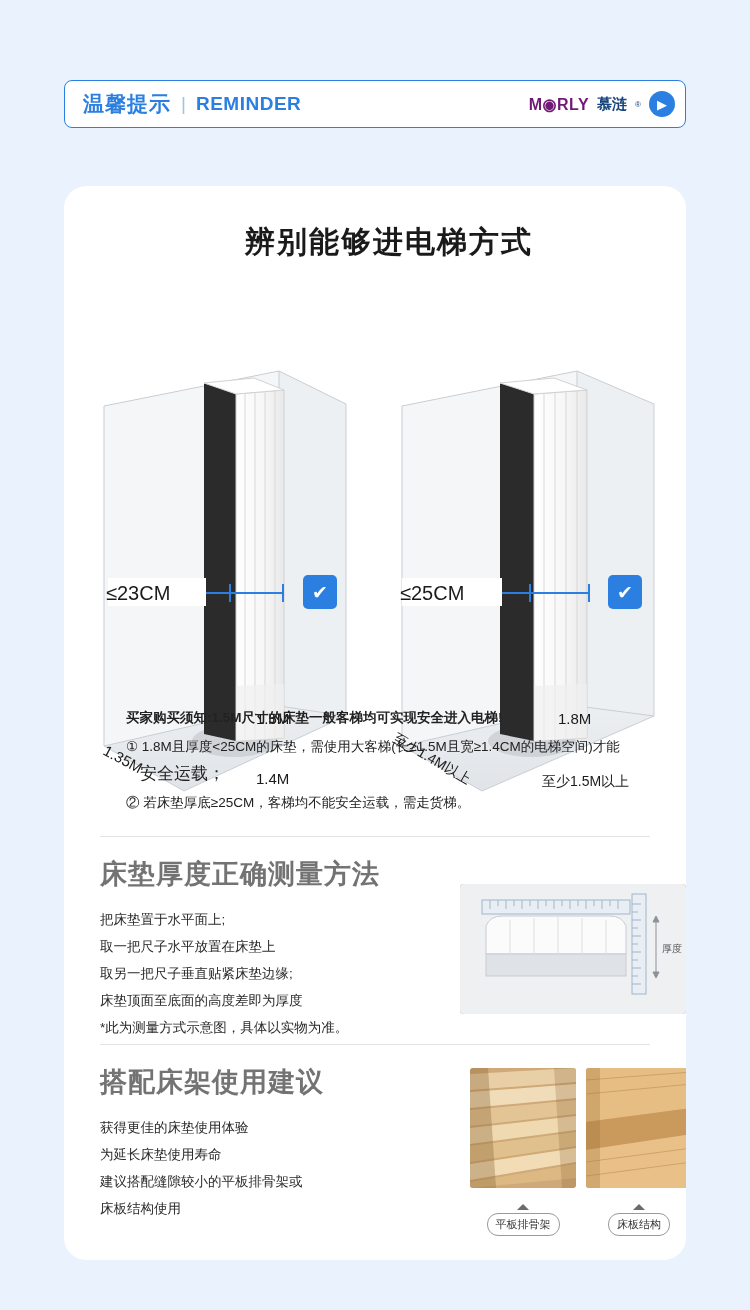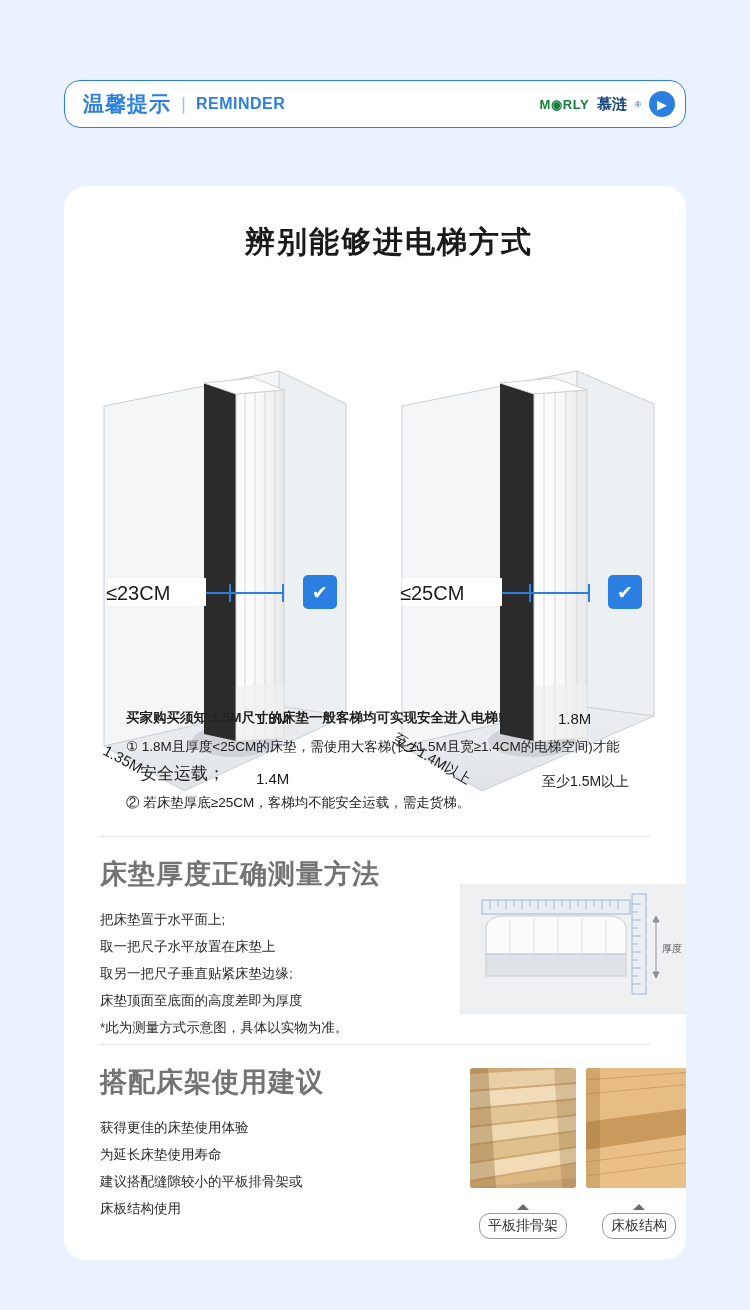--- a/index.html
+++ b/index.html
@@ -23,21 +23,21 @@
 
   
   .header {
     position: absolute;
     left: 64px;
     top: 80px;
     width: 622px;
     height: 48px;
     background: #ffffff;
     border: 1px solid #2b7fe0;
-    border-radius: 16px;
+    border-radius: 8px;
     box-sizing: border-box;
     display: flex;
     align-items: center;
     justify-content: space-between;
     padding: 0 10px 0 18px;
   }
   .header-left {
     display: flex;
     align-items: center;
     gap: 10px;
@@ -48,32 +48,32 @@
     font-weight: bold;
     letter-spacing: 1px;
   }
   .header-div {
     color: #9dc4ec;
     font-size: 19px;
     font-weight: normal;
   }
   .header-en {
     color: #2b7fe0;
-    font-size: 16px;
+    font-size: 19px;
     font-weight: bold;
     letter-spacing: 0.5px;
   }
   .header-right {
     display: flex;
     align-items: center;
     gap: 8px;
   }
   .brand-mark {
-    color: #15803d;
-    font-size: 13px;
+    color: #701a75;
+    font-size: 16px;
     font-weight: bold;
     letter-spacing: 0.5px;
   }
   .brand-cn {
     color: #15447e;
     font-size: 15px;
     font-weight: bold;
   }
   .brand-r {
     font-size: 8px;
@@ -224,21 +224,21 @@
     border-left: 6px solid transparent;
     border-right: 6px solid transparent;
     border-bottom: 6px solid #6b6b6b;
     margin: 0 auto 3px auto;
   }
   .cap-label {
     display: inline-block;
     border: 1px solid #9a9a9a;
     border-radius: 11px;
     padding: 3px 8px;
-    font-size: 14px;
+    font-size: 11px;
     color: #333;
     background: #fff;
   }
 </style>
 </head>
 <body>
 
 <div class="page">
 
   <div class="header">

